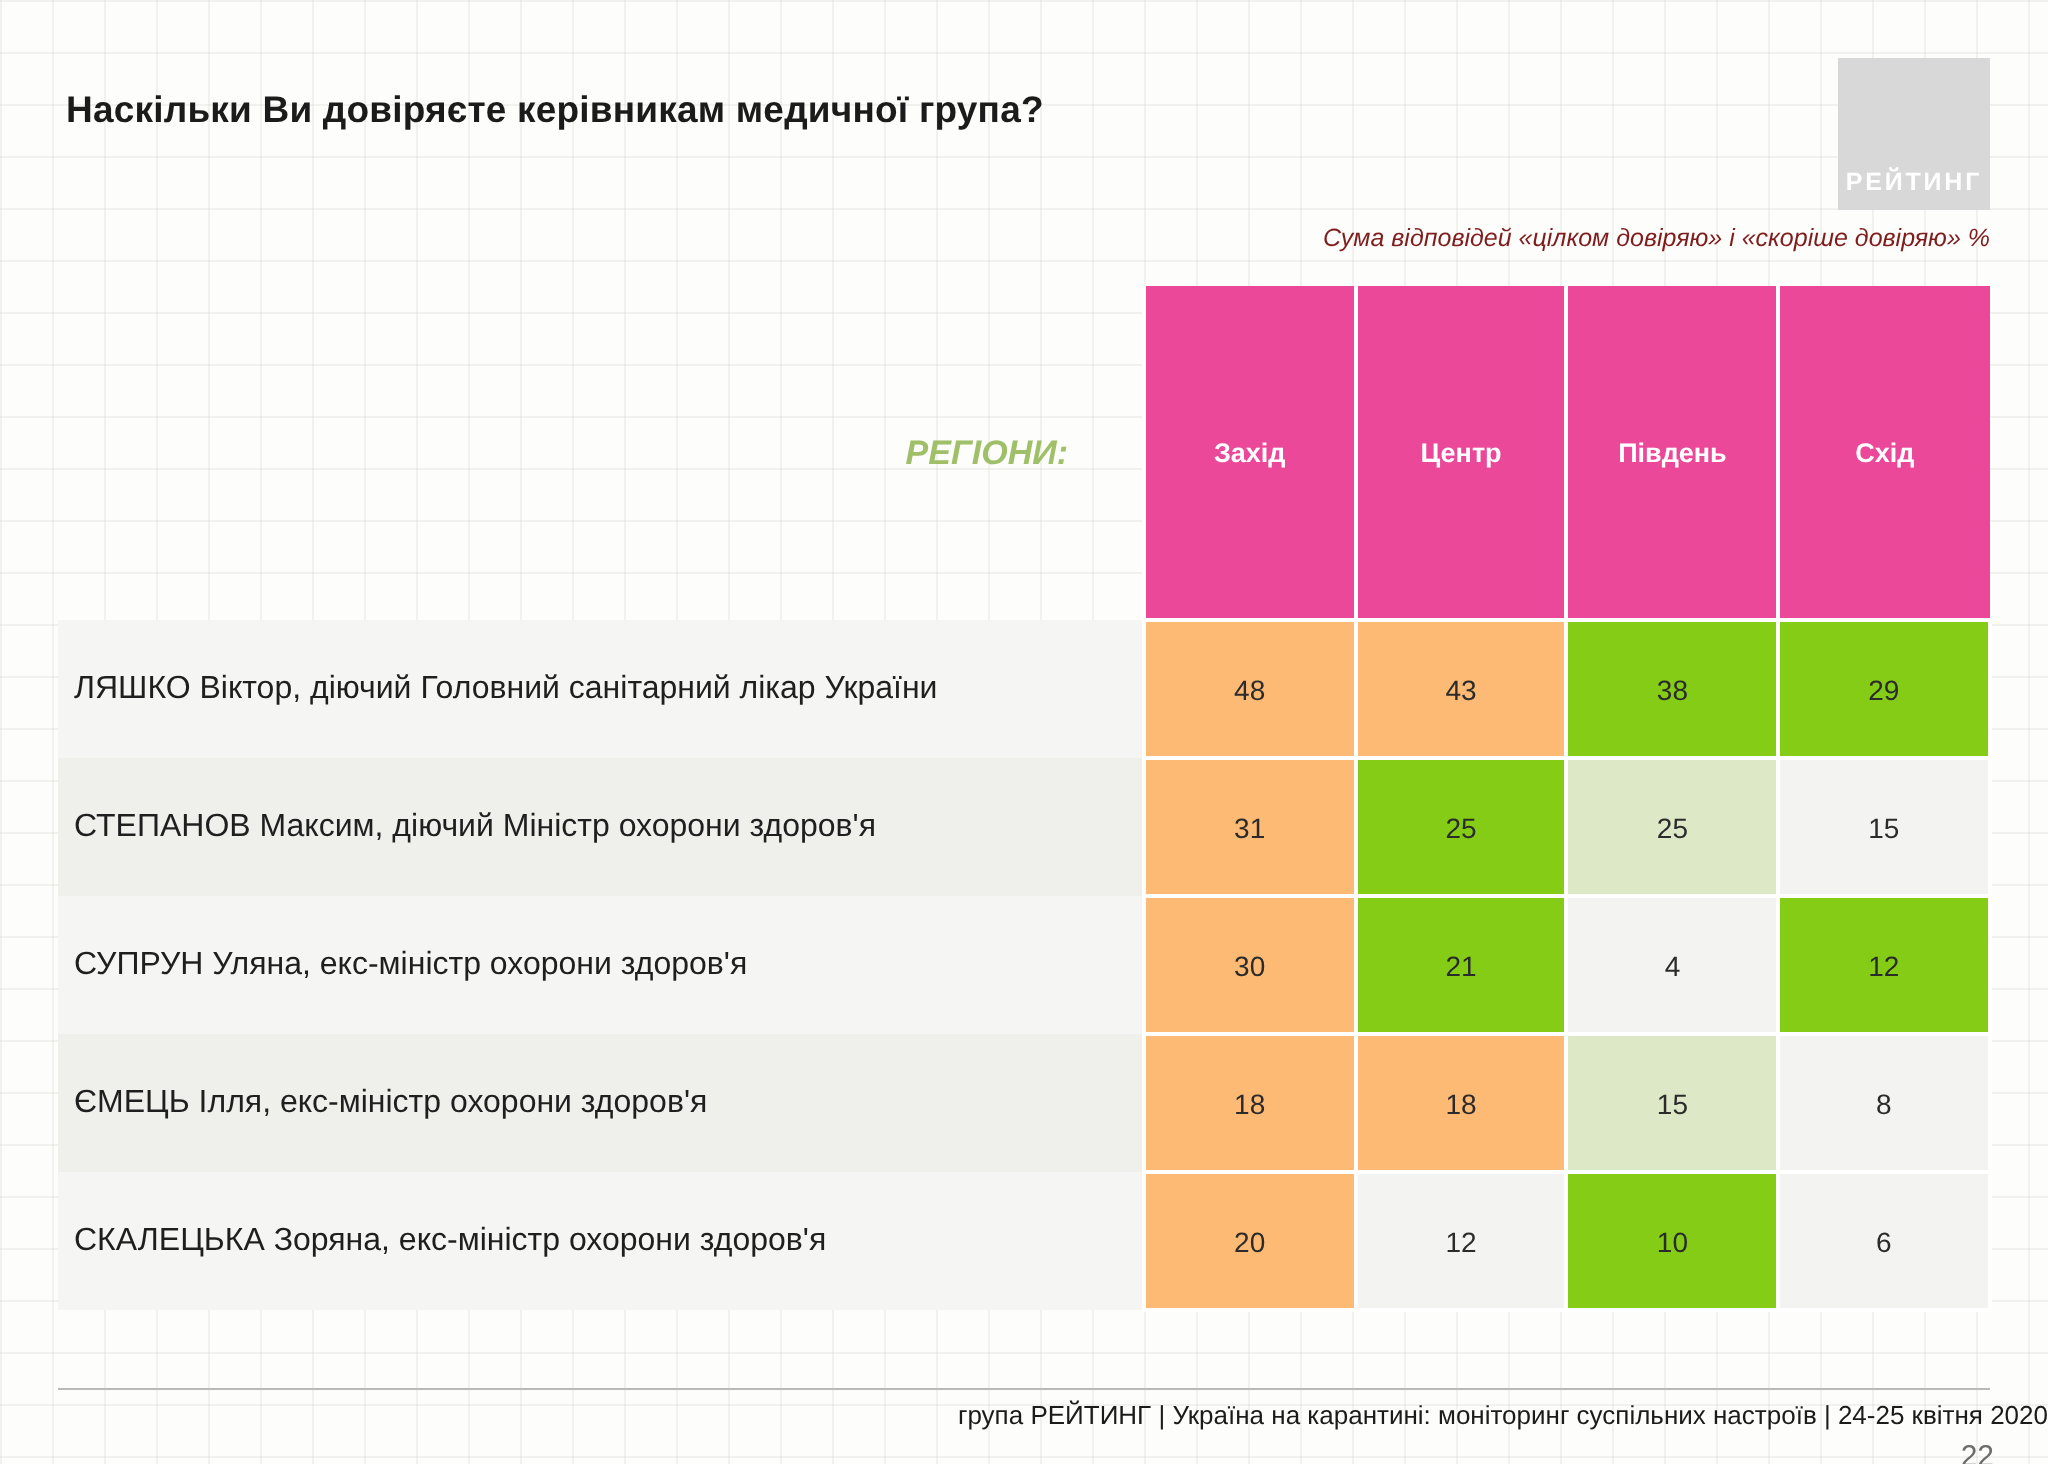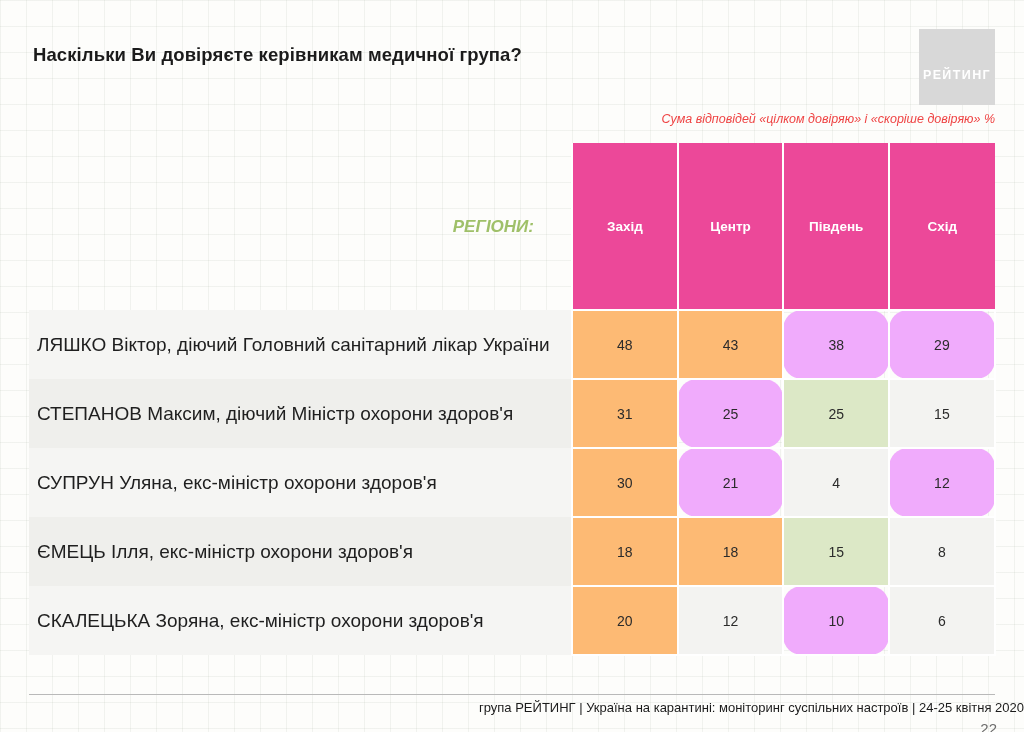--- a/index.html
+++ b/index.html
@@ -49,29 +49,29 @@
     background: #d8d8d8;
     display: flex;
     align-items: flex-end;
     justify-content: center;
   }
   .logo-text {
     font-size: 12.5px;
     font-weight: bold;
     color: #ffffff;
     letter-spacing: 1.4px;
-    padding-bottom: 23px;
+    padding-bottom: 7px;
   }
   .subnote {
     position: absolute;
     right: 29px;
     top: 112px;
     font-size: 12.5px;
     font-style: italic;
-    color: #ef4444;
+    color: #7f1d1d;
   }
   
   .table {
     position: absolute;
     left: 29px;
     top: 143px;
     width: 966px;
     border-collapse: collapse;
     table-layout: fixed;
   }
@@ -94,21 +94,21 @@
     color: #ffffff;
     font-size: 13.5px;
     text-align: center;
     vertical-align: middle;
     border-left: 2px solid #ffffff;
     border-right: 2px solid #ffffff;
   }
   .hdr-col:last-child { border-right: none; }
 
   .row-label {
-    font-size: 19px;
+    font-size: 16px;
     color: #1f1f1f;
     padding: 0 18px 0 8px;
     height: 65px;
     vertical-align: middle;
     background: #f5f5f3;
   }
   .row-alt .row-label { background: #efefec; }
 
   .cell {
     text-align: center;
@@ -116,21 +116,21 @@
     font-size: 14px;
     color: #2b2b2b;
     height: 65px;
     border-left: 2px solid #ffffff;
     border-right: 2px solid #ffffff;
     border-bottom: 2px solid #ffffff;
     border-top: 2px solid #ffffff;
   }
   .cell.shade-strong { background: #fdba74; }
   .cell.shade-mid    { background: #dce8c6; }
-  .cell.shade-light  { background: #f0abfc; border-radius: 19px; }
+  .cell.shade-light  { background: #84cc16; }
   .cell.shade-none   { background: #f3f3f1; }
 
   .footer {
     position: absolute;
     left: 0;
     top: 700px;
     width: 1024px;
     text-align: right;
     font-size: 13px;
     color: #1b1b1b;

